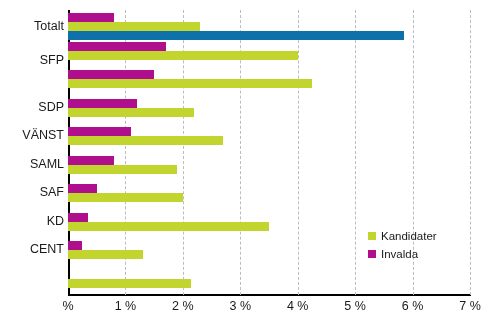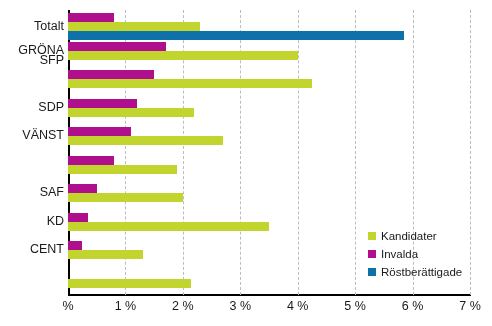--- a/index.html
+++ b/index.html
@@ -200,24 +200,24 @@
         </div>
         <div class="row" style="top: 256.5px; height: 28.5px;">
           <div class="bar bar-invalda" style="top: 3px; width: 0px; background: rgb(175, 14, 140);"></div>
           <div class="bar bar-kandidater" style="top: 12px; width: 123.471px; background: rgb(194, 213, 46);"></div>
         </div>
       </div>
   </div>
 
   <div class="ylabels" id="ylabels">
       <div class="ylabel" style="top: 9.5px;">Totalt</div>
-      <div class="ylabel" style="top: 33.5px;">GRÖNA</div>
       <div class="ylabel" style="top: 44px;">SFP</div>
       <div class="ylabel" style="top: 119px;">VÄNST</div>
       <div class="ylabel" style="top: 90.5px;">SDP</div>
+      <div class="ylabel" style="top: 147.5px;">SAML</div>
       <div class="ylabel" style="top: 176px;">SAF</div>
       <div class="ylabel" style="top: 204.5px;">KD</div>
       <div class="ylabel" style="top: 233px; margin-left: 44px;">CENT</div>
     </div>
   <div class="xlabels" id="xlabels">
       <div class="xlabel" style="left: 68px;">%</div>
       <div class="xlabel" style="left: 125.429px;">1 %</div>
       <div class="xlabel" style="left: 182.857px;">2 %</div>
       <div class="xlabel" style="left: 240.286px;">3 %</div>
       <div class="xlabel" style="left: 297.714px;">4 %</div>
@@ -228,19 +228,15 @@
 
   <div class="legend" id="legend">
       <div class="legend-item">
         <span class="legend-swatch" style="background: rgb(194, 213, 46);"></span>
         <span class="legend-text">Kandidater</span>
       </div>
       <div class="legend-item">
         <span class="legend-swatch" style="background: rgb(175, 14, 140);"></span>
         <span class="legend-text">Invalda</span>
       </div>
-      <div class="legend-item">
-        <span class="legend-swatch" style="background: rgb(14, 113, 170);"></span>
-        <span class="legend-text">Röstberättigade</span>
-      </div>
     </div>
 
 </div>
 
 </body></html>

